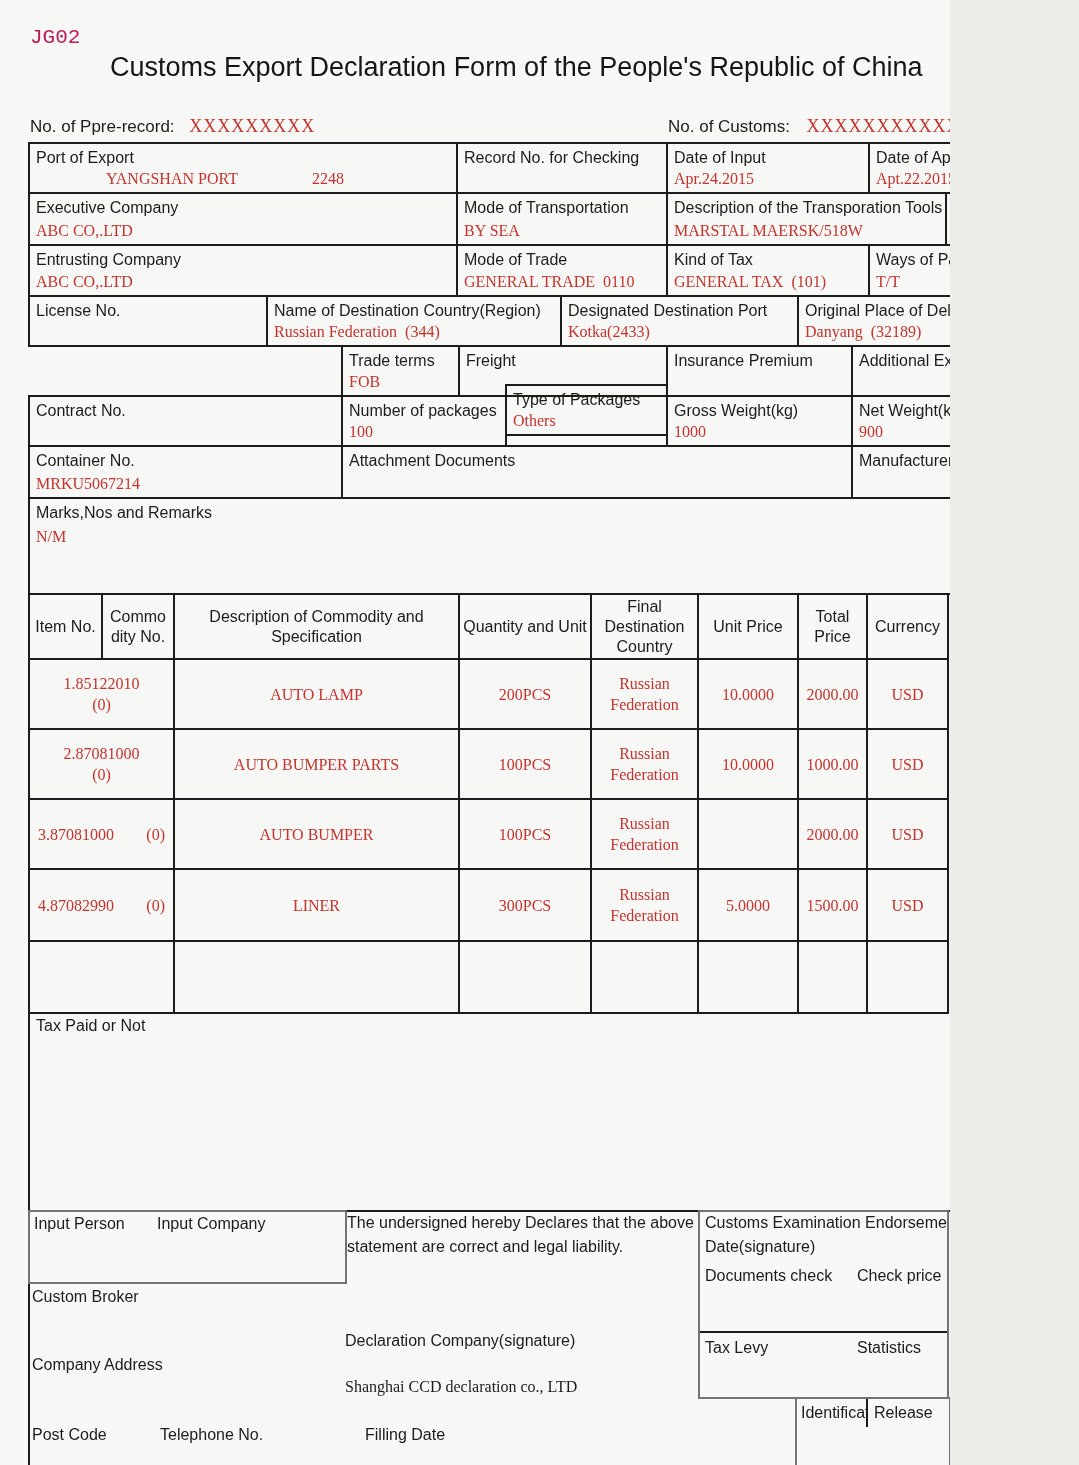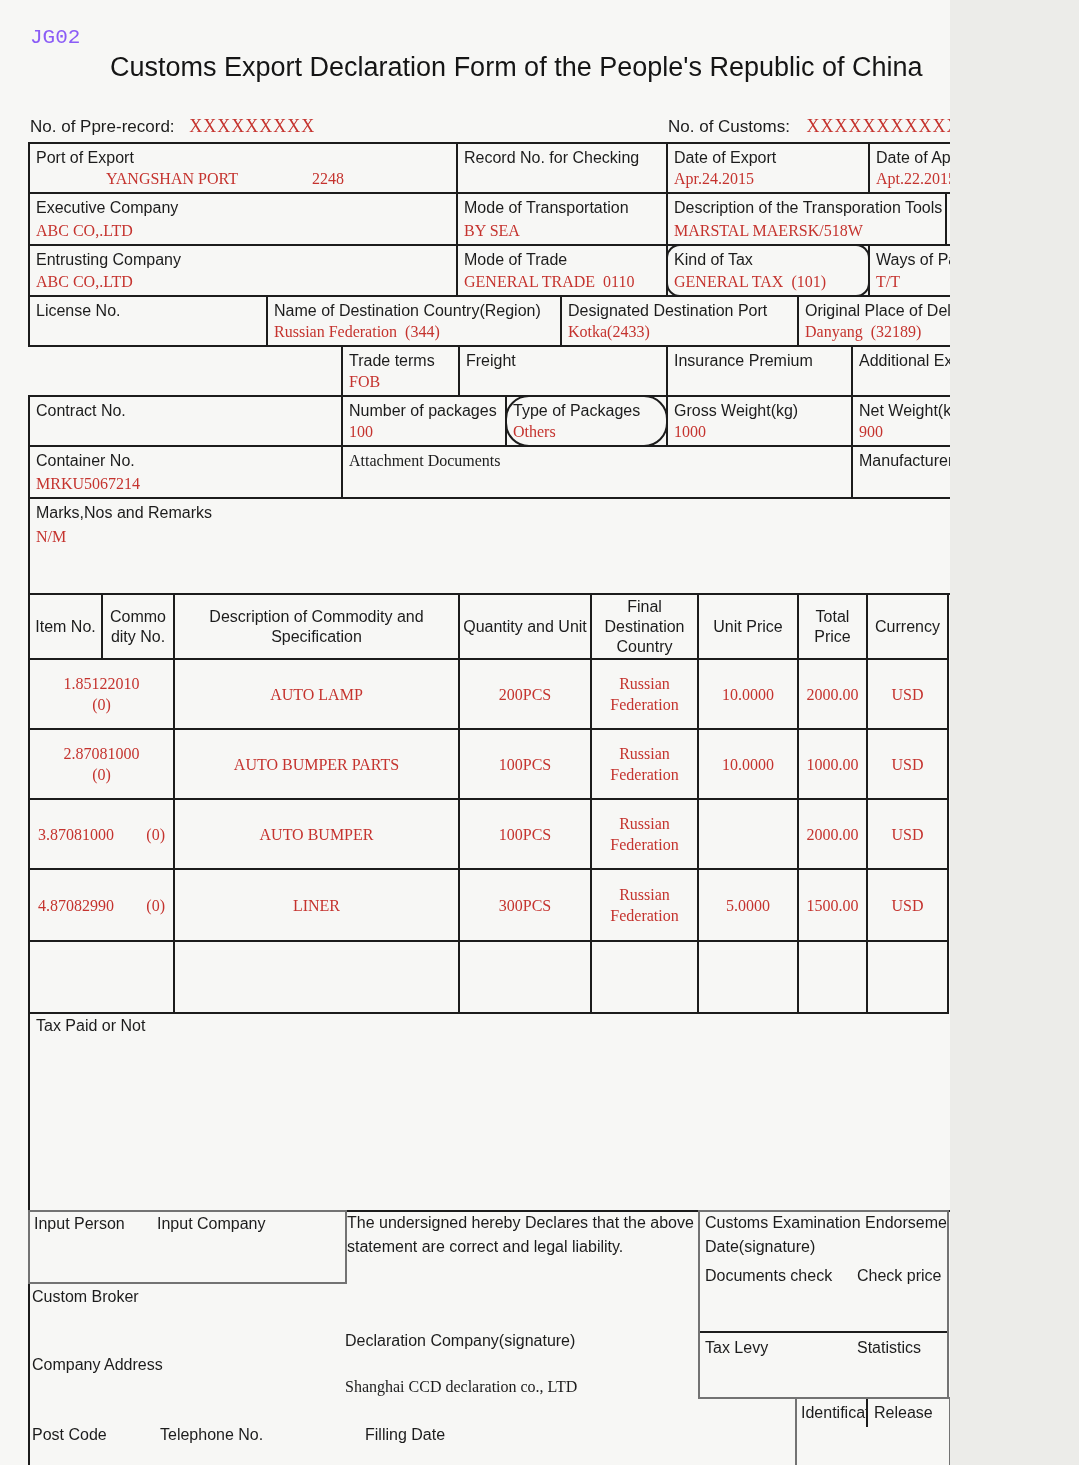--- a/index.html
+++ b/index.html
@@ -8,21 +8,21 @@
     background:#ecece9;
     font-family:"Liberation Sans",sans-serif;
     position:relative;overflow:hidden;
   }
   .doc{
     position:absolute;left:0;top:0;width:950px;height:1465px;
     background:#f7f7f5;overflow:hidden;
   }
   .code{
     position:absolute;left:30px;top:26px;
-    font-family:"Liberation Mono",monospace;font-size:21px;color:#8b5cf6;
+    font-family:"Liberation Mono",monospace;font-size:21px;color:#be185d;
   }
   .title{
     position:absolute;left:110px;top:52px;white-space:nowrap;
     font-size:27px;color:#151515;
   }
   .mline{position:absolute;top:116px;font-size:17px;color:#1c1c1c;white-space:nowrap;}
   .red{color:#c5332e;font-family:"Liberation Serif",serif;}
   .xval{font-size:18px;letter-spacing:1px;}
   .cell{
     position:absolute;box-sizing:border-box;
@@ -77,21 +77,21 @@
   </div>
 
   <div class="cell" style="left:28px;top:142px;width:430px;height:52px;">
     <div class="lbl">Port of Export</div>
     <div class="val"><span style="margin-left:70px;">YANGSHAN PORT</span><span style="margin-left:74px;">2248</span></div>
   </div>
   <div class="cell" style="left:456px;top:142px;width:212px;height:52px;">
     <div class="lbl">Record No. for Checking</div>
   </div>
   <div class="cell" style="left:666px;top:142px;width:204px;height:52px;">
-    <div class="lbl">Date of Export</div>
+    <div class="lbl">Date of Input</div>
     <div class="val">Apr.24.2015</div>
   </div>
   <div class="cell" style="left:868px;top:142px;width:160px;height:52px;">
     <div class="lbl nw">Date of Approval</div>
     <div class="val">Apt.22.2015</div>
   </div>
 
   <div class="cell" style="left:28px;top:192px;width:430px;height:54px;">
     <div class="lbl">Executive Company</div>
     <div class="val">ABC CO,.LTD</div>
@@ -106,21 +106,21 @@
   </div>
 
   <div class="cell" style="left:28px;top:244px;width:430px;height:53px;">
     <div class="lbl">Entrusting Company</div>
     <div class="val">ABC CO,.LTD</div>
   </div>
   <div class="cell" style="left:456px;top:244px;width:212px;height:53px;">
     <div class="lbl">Mode of Trade</div>
     <div class="val">GENERAL TRADE  0110</div>
   </div>
-  <div class="cell" style="left:666px;top:244px;width:204px;height:53px;border-radius:14px;">
+  <div class="cell" style="left:666px;top:244px;width:204px;height:53px;">
     <div class="lbl">Kind of Tax</div>
     <div class="val">GENERAL TAX  (101)</div>
   </div>
   <div class="cell" style="left:868px;top:244px;width:160px;height:53px;">
     <div class="lbl nw">Ways of Payment</div>
     <div class="val">T/T</div>
   </div>
 
   <div class="cell" style="left:28px;top:295px;width:240px;height:52px;">
     <div class="lbl">License No.</div>
@@ -152,38 +152,38 @@
     <div class="lbl nw">Additional Expenses</div>
   </div>
 
   <div class="cell" style="left:28px;top:395px;width:315px;height:52px;">
     <div class="lbl">Contract No.</div>
   </div>
   <div class="cell" style="left:341px;top:395px;width:166px;height:52px;">
     <div class="lbl nw">Number of packages</div>
     <div class="val">100</div>
   </div>
-  <div class="cell" style="left:505px;top:395px;width:163px;height:52px;border-radius:24px;">
+  <div class="cell" style="left:505px;top:384px;width:163px;height:52px;">
     <div class="lbl nw">Type of Packages</div>
     <div class="val">Others</div>
   </div>
   <div class="cell" style="left:666px;top:395px;width:187px;height:52px;">
     <div class="lbl">Gross Weight(kg)</div>
     <div class="val">1000</div>
   </div>
   <div class="cell" style="left:851px;top:395px;width:177px;height:52px;">
     <div class="lbl nw">Net Weight(kg)</div>
     <div class="val">900</div>
   </div>
 
   <div class="cell" style="left:28px;top:445px;width:315px;height:54px;">
     <div class="lbl">Container No.</div>
     <div class="val">MRKU5067214</div>
   </div>
-  <div class="cell" style="left:341px;top:445px;width:512px;height:54px;font-family:Liberation Serif, serif;">
+  <div class="cell" style="left:341px;top:445px;width:512px;height:54px;">
     <div class="lbl">Attachment Documents</div>
   </div>
   <div class="cell" style="left:851px;top:445px;width:177px;height:54px;">
     <div class="lbl">Manufacturer</div>
   </div>
 
   <div class="cell tight" style="left:28px;top:497px;width:995px;height:98px;">
     <div class="lbl">Marks,Nos and Remarks</div>
     <div class="val">N/M</div>
   </div>

